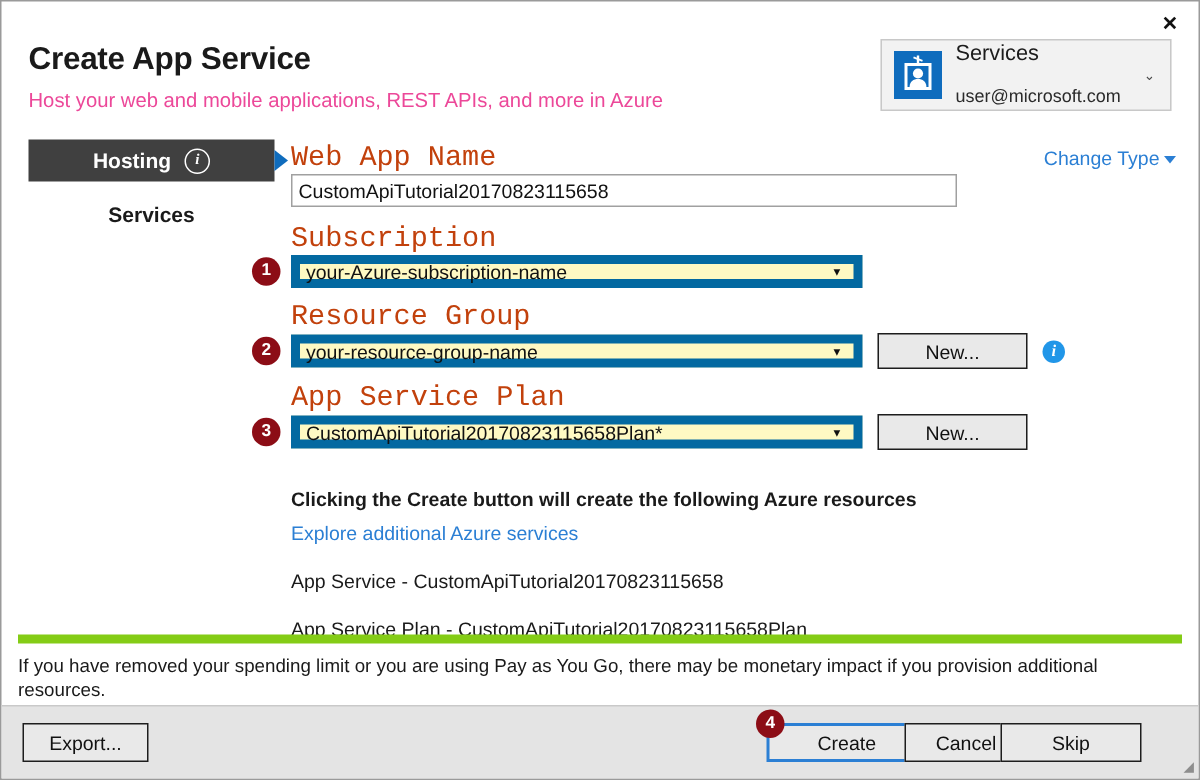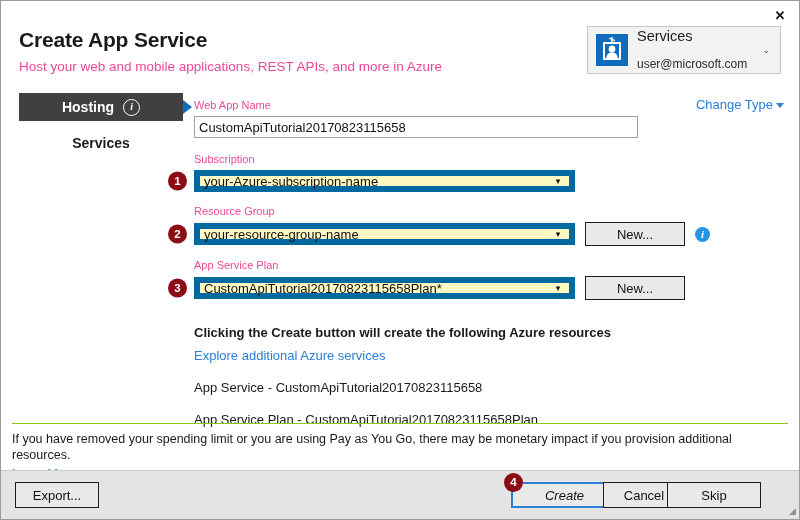--- a/index.html
+++ b/index.html
@@ -166,24 +166,25 @@
   }
 
   
   .form {
     position: absolute;
     left: 193px;
     top: 96px;
     width: 590px;
   }
   .field-label {
-    font-size: 11px;
-    color: #ec4899;
+    font-size: 19px;
+    color: #c2410c;
     line-height: 16px;
     margin-bottom: 3px;
+    font-family: Liberation Mono, monospace;
   }
   .label-row {
     display: flex;
     align-items: baseline;
     justify-content: space-between;
   }
   .change-type {
     font-size: 13px;
     color: #2b7fd4;
     cursor: pointer;
@@ -319,21 +320,21 @@
     line-height: 17px;
     margin-top: 15px;
   }
 
   
   .disclaimer {
     position: absolute;
     left: 11px;
     right: 11px;
     top: 422px;
-    border-top: 1px solid #84cc16;
+    border-top: 6px solid #84cc16;
     padding-top: 7px;
   }
   .disclaimer-text {
     font-size: 12.5px;
     color: #1a1a1a;
     line-height: 16px;
   }
   .disclaimer-link {
     font-size: 12.5px;
     color: #2b7fd4;
@@ -363,21 +364,20 @@
     color: #111;
     cursor: pointer;
     padding: 0;
   }
   .btn-export { left: 14px; width: 84px; }
   .btn-create {
     left: 510px;
     width: 107px;
     border: 2px solid #2b7fd4;
     background: #e9e9e9;
-    font-style: italic;
   }
   .btn-cancel { left: 602px; width: 82px; }
   .btn-skip   { left: 666px; width: 94px; }
 
   .callout-footer {
     position: absolute;
     left: 503px;
     top: 472px;
     width: 19px;
     height: 19px;

